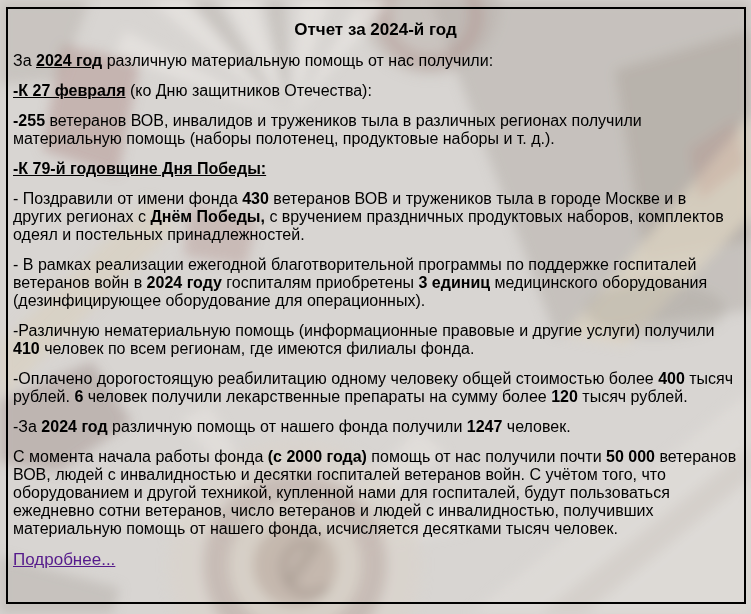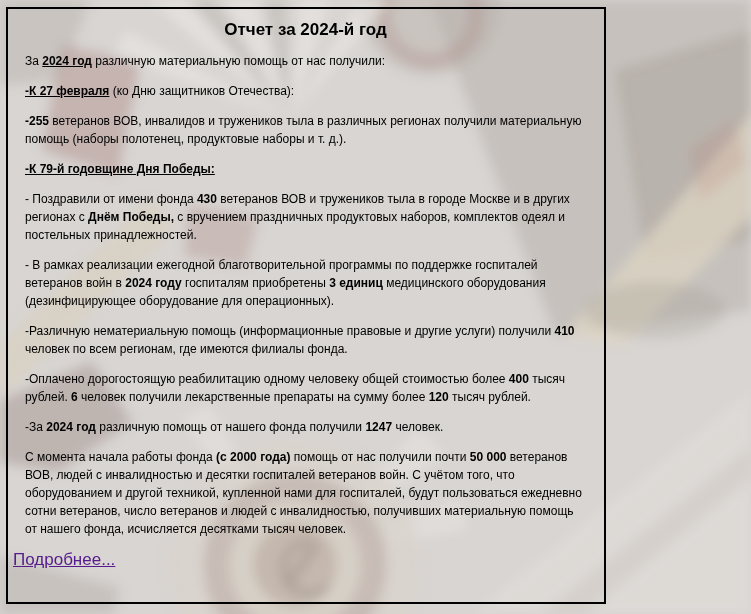--- a/index.html
+++ b/index.html
@@ -9,35 +9,35 @@
     background: #d8d5d2;
     font-family: "Liberation Sans", sans-serif;
     color: #000;
   }
   .bg-layer {
     position: absolute; left: 0; top: 0; width: 751px; height: 614px;
     z-index: 0;
   }
   .report-panel {
     position: absolute; left: 6px; top: 7px;
-    width: 600px; height: 597px;
+    width: 740px; height: 597px;
     box-sizing: border-box;
     border: 2px solid #000000;
     padding: 0 6px 0 5px;
     overflow: hidden;
     z-index: 1;
   }
   .report-title {
     font-size: 17px; font-weight: bold;
     text-align: center;
     margin: 11px 0 0 0;
   }
   .para {
-    font-size: 12px; line-height: 18px;
-    margin: 12px 12px;
+    font-size: 16px; line-height: 18px;
+    margin: 12px 0;
   }
   .para .b { font-weight: bold; }
   .para .u { text-decoration: underline; }
   .more-row { margin: 13px 0 6px 0; font-size: 17px; line-height: 18px; }
   .more-row a { color: #551A8B; text-decoration: underline; cursor: pointer; }
 </style>
 </head>
 <body>
 
 <svg class="bg-layer" width="751" height="614" viewBox="0 0 751 614" aria-hidden="true">

